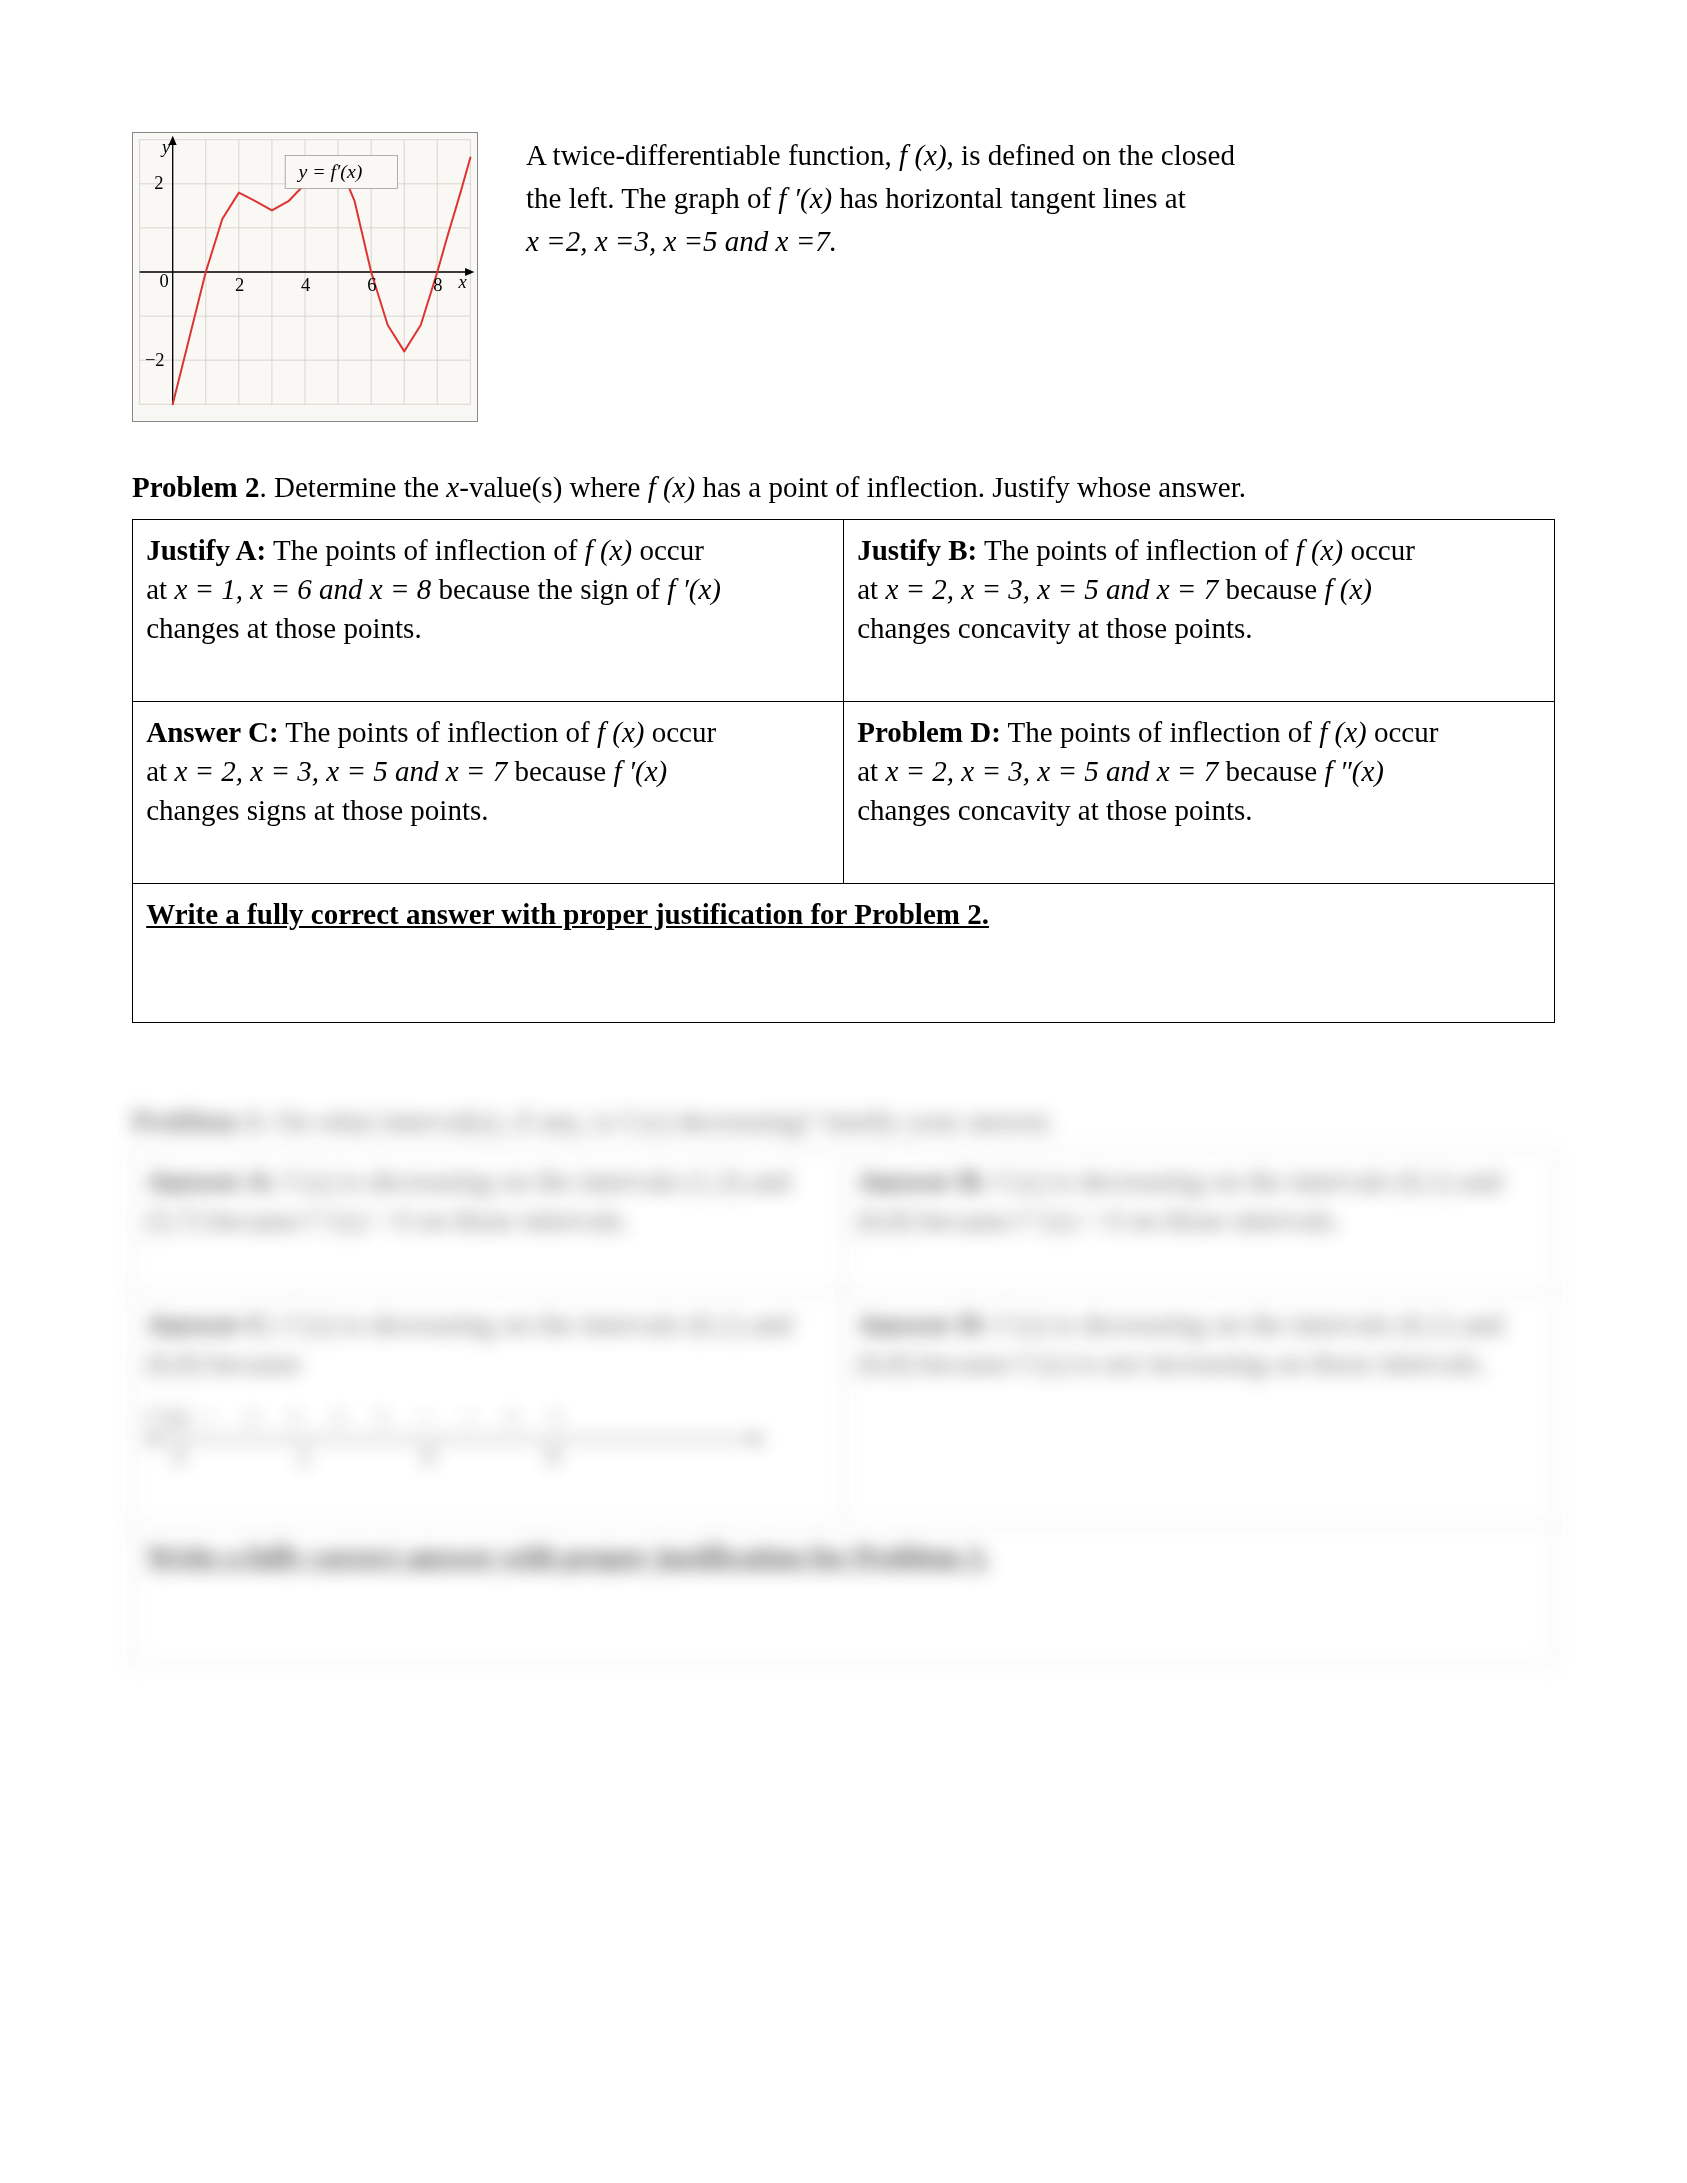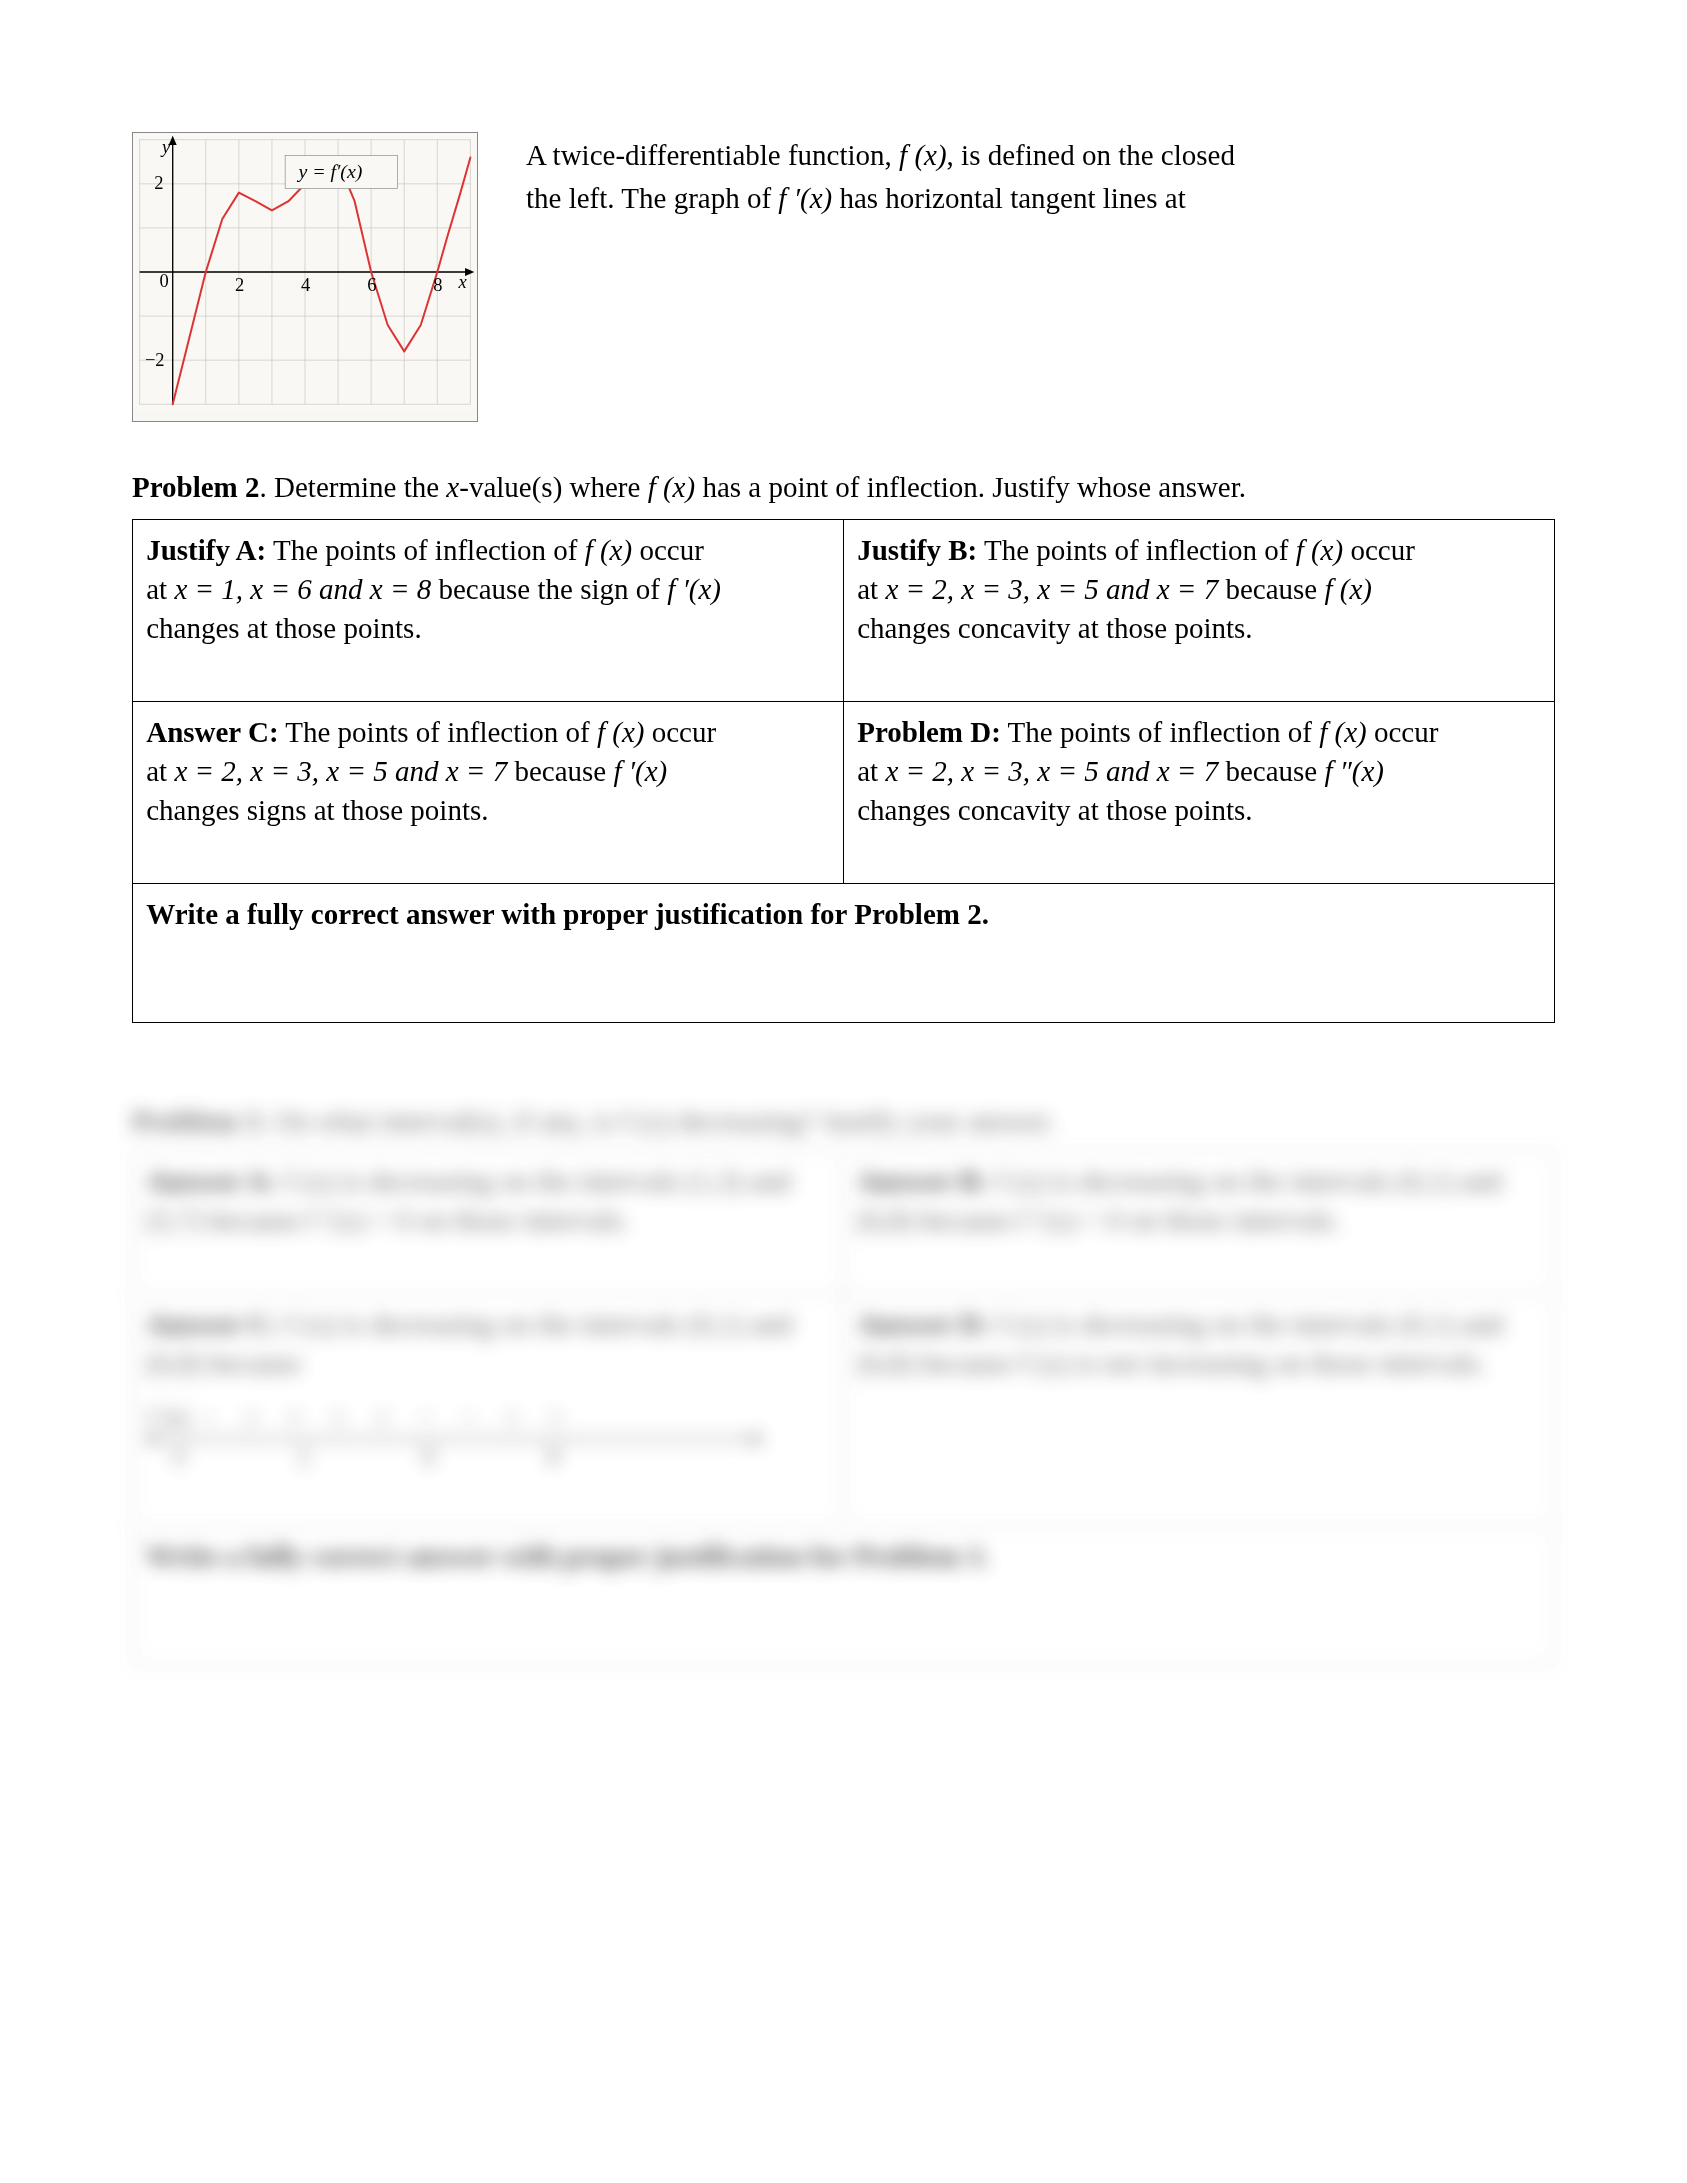--- a/index.html
+++ b/index.html
@@ -51,20 +51,21 @@
     border-collapse: collapse;
     table-layout: fixed;
   }
   table.answers td {
     border: 1.3px solid #000;
     vertical-align: top;
     padding: 10.6px 13.2px 53px 13.2px;
   }
   table.answers td.full {
     padding-bottom: 88px;
+    text-decoration: underline;
   }
   .ans-lead { font-weight: bold; }
   .fx { font-family: "Times New Roman", serif; font-style: italic; white-space: nowrap; }
 
   
   .blur-wrap {
     margin-top: 79px;
     filter: blur(9.3px);
     opacity: 0.85;
     color: #555;
@@ -182,20 +183,23 @@
       </svg>
     </div>
 
     <div class="description">
       <p>
         <span>A twice-differentiable function, </span><span class="fx">f (x)</span><span>, is defined on the closed</span>
       </p>
       <p>
         <span>the left.  The graph of </span><span class="fx">f ′(x)</span><span> has horizontal tangent lines at</span>
       </p>
+      <p>
+        <span class="ital"> x =2,  x =3,  x =5 and x =7.</span>
+      </p>
     </div>
   </div>
 
   <div class="problem-line">
     <span class="lead">Problem 2</span><span>.  Determine the </span><span class="ital">x</span><span>-value(s) where </span><span class="ital">f (x)</span><span> has a point of inflection.   Justify whose answer.</span>
   </div>
 
   <table class="answers">
     <tbody>
         <tr>

